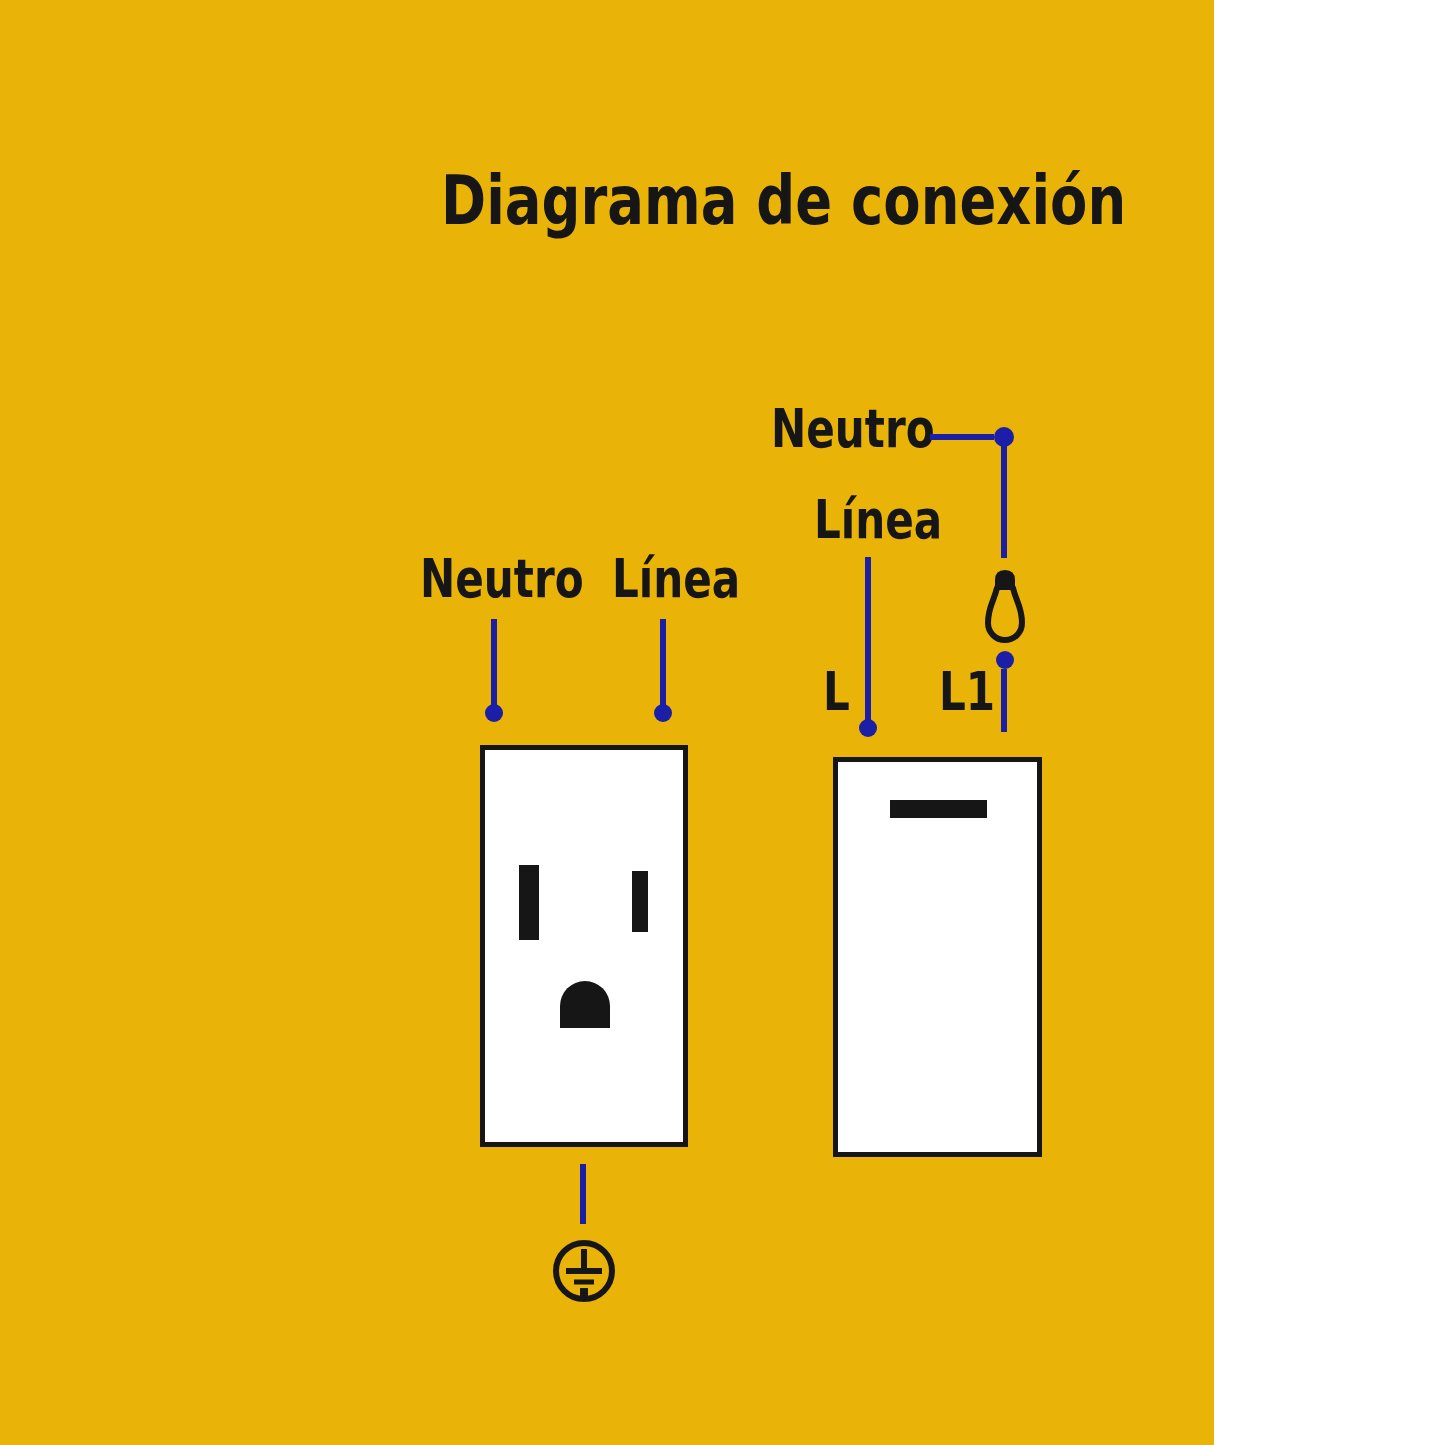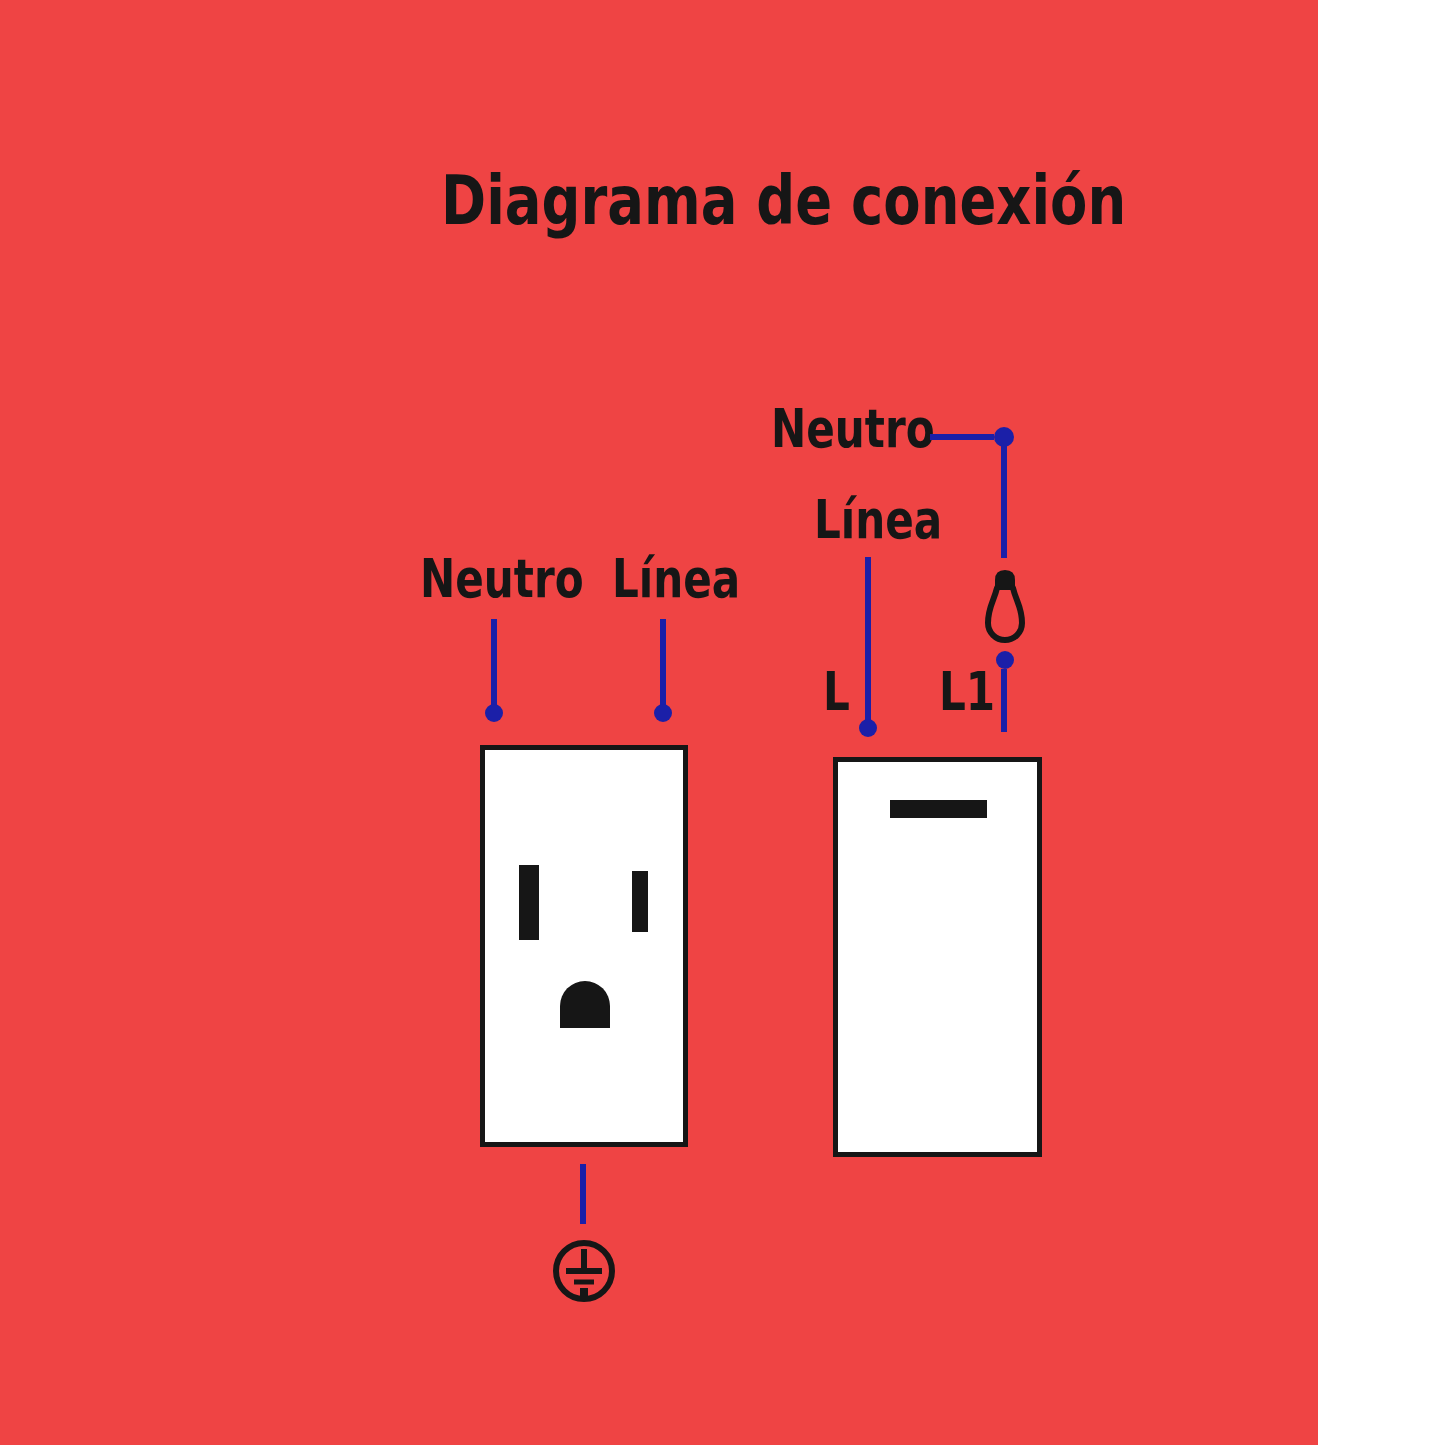--- a/index.html
+++ b/index.html
@@ -1,19 +1,19 @@
 <!DOCTYPE html>
 <html style="--ink: #161616; --wire: #1b1fa8;"><head>
 <meta charset="utf-8">
 <style>
   :root { --ink:#161616; --wire:#1b1fa8; }
   * { margin:0; padding:0; box-sizing:border-box; }
   body { background:#fff; }
   .canvas {
-    position:relative; width:1318px; height:1445px; background:#ef4444;
+    position:relative; width:1214px; height:1445px; background:#eab308;
     font-family:"DejaVu Sans", sans-serif; font-weight:bold; overflow:hidden;
   }
   .title {
     position:absolute; left:441px; top:167px;
     font-size:68px; line-height:1; color:var(--ink);
     transform:scaleX(0.80); transform-origin:left top; white-space:nowrap;
   }
   .label {
     position:absolute; font-size:54px; line-height:1; color:var(--ink);
     transform:scaleX(0.78); transform-origin:left top; white-space:nowrap;

